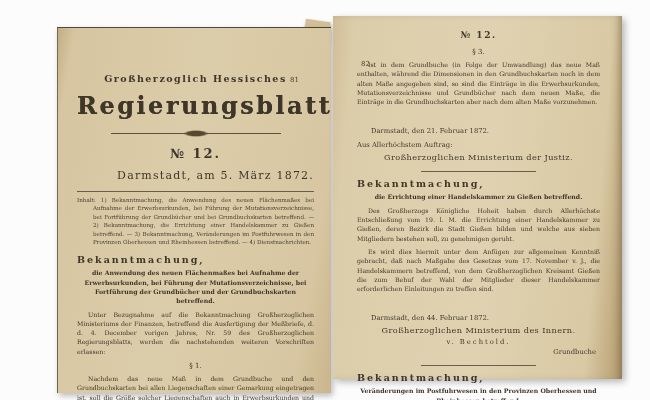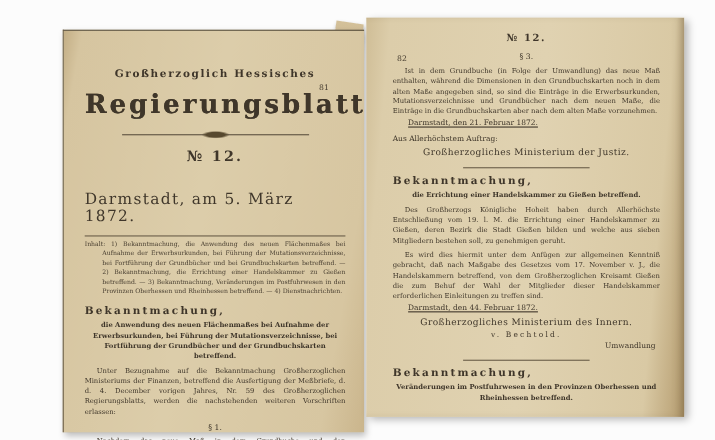--- a/index.html
+++ b/index.html
@@ -34,40 +34,40 @@
   }
   .gutter-strip::after{
     content:"";position:absolute;left:9px;top:8px;width:6px;height:78px;
     background:repeating-linear-gradient(180deg,
       rgba(60,50,35,.55) 0 3px, rgba(60,50,35,.08) 3px 5px);
     filter:blur(.6px);
   }
   
   .pagenum{position:absolute;font-size:7px;color:#4a4033;}
   .pn-left{right:32px;top:48px;margin-left:13px;}
-  .pn-right{left:28px;top:33px;}
+  .pn-right{left:28px;top:44px;}
   .running-issue{text-align:center;font-weight:bold;font-size:9px;letter-spacing:1.5px;margin-bottom:8px;}
-  .kicker{text-align:center;font-weight:bold;font-size:9.5px;letter-spacing:1.5px;margin-top:14px;}
+  .kicker{text-align:center;font-weight:bold;font-size:9.5px;letter-spacing:1.5px;margin-top:25px;}
   .main-title{text-align:center;font-weight:bold;font-size:24px;letter-spacing:2.5px;margin-top:7px;
     text-shadow:0 0 .4px rgba(40,30,15,.8);}
   .ornament{width:170px;margin:10px auto 0;position:relative;height:7px;}
   .ornament .line{position:absolute;left:0;right:0;top:3px;border-top:1px solid #5c5140;}
   .ornament .gem{position:absolute;left:50%;top:0;width:26px;height:7px;margin-left:-13px;
     background:radial-gradient(ellipse at center,#57492f 0%,#57492f 45%,transparent 70%);}
   .issue{text-align:center;font-weight:bold;font-size:13px;letter-spacing:2px;margin-top:9px;}
-  .dateline-main{text-align:left;font-size:14px;letter-spacing:1.2px;margin-top:23px;}
+  .dateline-main{text-align:right;font-size:11px;letter-spacing:1.2px;margin-top:8px;}
   .toc-rule{border:0;border-top:1px solid #6a5e49;margin:9px 0 4px 0;}
   .toc{font-size:5.6px;line-height:1.5;text-align:justify;color:#483e30;
     padding-left:16px;text-indent:-16px;}
   .ann-heading{font-weight:bold;font-size:9.5px;letter-spacing:2px;margin-top:8px;}
   .ann-heading.tight{margin-top:6px;}
   .ann-subtitle{text-align:center;font-weight:bold;font-size:6.2px;line-height:1.5;margin-top:3px;}
   .body-par{font-size:6.2px;line-height:1.5;text-align:justify;text-indent:11px;margin-top:4px;}
   .sec-label{text-align:center;font-size:7px;margin-top:6px;}
-  .date-par{font-size:6.8px;margin-top:2px;margin-left:14px;text-decoration:underline;}
+  .date-par{font-size:6.8px;margin-top:21px;margin-left:14px;}
   .auth-line{text-align:left;font-size:6.8px;margin-top:6px;}
   .ministry{text-align:center;font-size:8.2px;margin-top:3px;letter-spacing:.4px;}
   .signer{text-align:center;font-size:6.8px;letter-spacing:2px;margin-top:3px;}
   .countersign{text-align:right;font-size:6.8px;margin-top:2px;margin-right:4px;}
   .short-divider{border:0;border-top:1px solid #6a5e49;width:115px;margin:9px auto 0;}
 </style>
 </head>
 <body>
 
 <div class="screen">
@@ -105,33 +105,33 @@
     <div class="pagenum pn-right">82</div>
 
     <div class="running-issue">№ 12.</div>
 
     <div class="sec-label" style="margin-top:2px">§ 3.</div>
     <div class="body-par">Ist in dem Grundbuche (in Folge der Umwandlung) das neue Maß enthalten, während die Dimensionen in den Grundbuchskarten noch in dem alten Maße angegeben sind, so sind die Einträge in die Erwerbsurkunden, Mutationsverzeichnisse und Grundbücher nach dem neuen Maße, die Einträge in die Grundbuchskarten aber nach dem alten Maße vorzunehmen.</div>
 
     <div class="date-par">Darmstadt, den 21. Februar 1872.</div>
 
     <div class="auth-line">Aus Allerhöchstem Auftrag:</div>
-    <div class="ministry">Großherzogliches Ministerium der Justiz.</div>
+    <div class="ministry">Großherzoglichen Ministerium der Justiz.</div>
 
     <hr class="short-divider">
 
     <div class="ann-heading tight">Bekanntmachung,</div>
     <div class="ann-subtitle">die Errichtung einer Handelskammer zu Gießen betreffend.</div>
     <div class="body-par">Des Großherzogs Königliche Hoheit haben durch Allerhöchste Entschließung vom 19. l. M. die Errichtung einer Handelskammer zu Gießen, deren Bezirk die Stadt Gießen bilden und welche aus sieben Mitgliedern bestehen soll, zu genehmigen geruht.</div>
     <div class="body-par">Es wird dies hiermit unter dem Anfügen zur allgemeinen Kenntniß gebracht, daß nach Maßgabe des Gesetzes vom 17. November v. J., die Handelskammern betreffend, von dem Großherzoglichen Kreisamt Gießen die zum Behuf der Wahl der Mitglieder dieser Handelskammer erforderlichen Einleitungen zu treffen sind.</div>
 
     <div class="date-par">Darmstadt, den 44. Februar 1872.</div>
-    <div class="ministry">Großherzogliches Ministerium des Innern.</div>
+    <div class="ministry">Großherzoglichen Ministerium des Innern.</div>
     <div class="signer">v. Bechtold.</div>
-    <div class="countersign">Umwandlung</div>
+    <div class="countersign">Grundbuche</div>
 
     <hr class="short-divider">
 
     <div class="ann-heading tight">Bekanntmachung,</div>
     <div class="ann-subtitle">Veränderungen im Postfuhrwesen in den Provinzen Oberhessen und Rheinhessen betreffend.</div>
 
   </div>
 
 </div>
 

